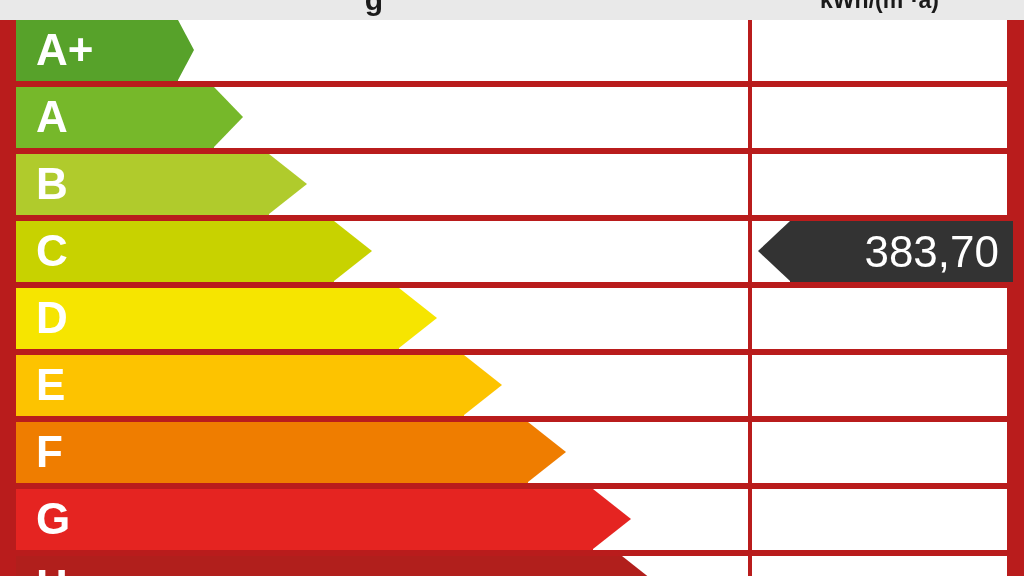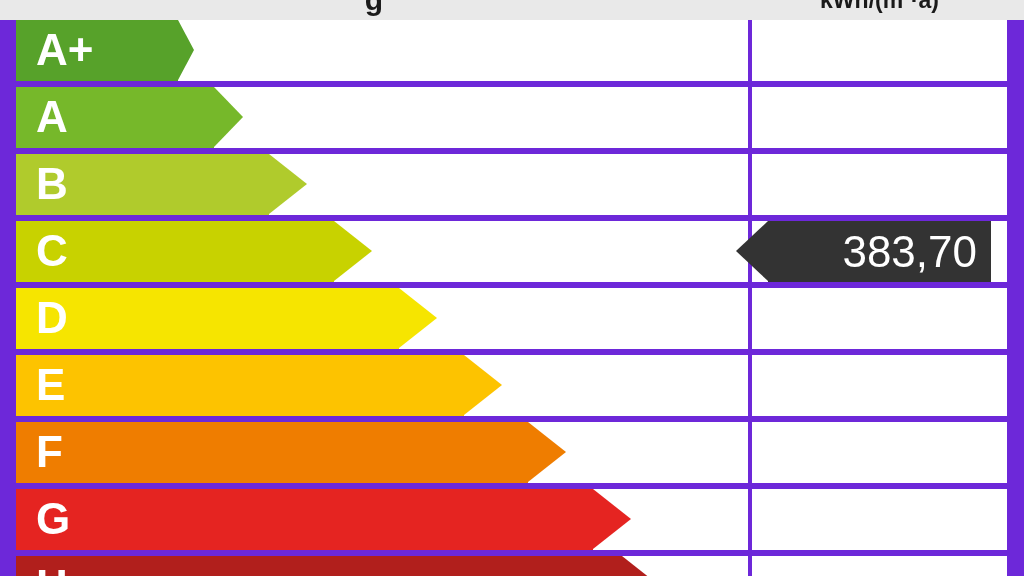--- a/index.html
+++ b/index.html
@@ -13,21 +13,21 @@
     height: 576px;
     overflow: hidden;
     font-family: "Liberation Sans", sans-serif;
     -webkit-font-smoothing: antialiased;
   }
 
   .scale-wrap {
     position: relative;
     width: 1024px;
     height: 576px;
-    background: #6d28d9;
+    background: #b91c1c;
   }
 
   
   .header {
     position: absolute;
     left: 0;
     top: -16px;
     width: 1024px;
     height: 36px;
     background: #e9e9e9;
@@ -204,21 +204,21 @@
         </div>
       </div>
       <div class="row" style="top: 201px;">
         <div class="cell-left"></div>
         <div class="cell-right"></div>
         <div class="band" style="width: 318px;">
           <div class="band-body" style="background: rgb(200, 210, 0);"></div>
           <div class="band-tip" style="left: 318px; border-left: 38px solid rgb(200, 210, 0);"></div>
           <div class="band-label">C</div>
         </div>
-        <div class="value-marker" style="left: 736px; width: 233px;">
+        <div class="value-marker" style="left: 758px; width: 233px;">
           <div class="value-tip"></div>
           <div class="value-body" style="width: 223px;">
             <span class="value-text">383,70</span>
           </div>
         </div>
       </div>
       <div class="row" style="top: 268px;">
         <div class="cell-left"></div>
         <div class="cell-right"></div>
         <div class="band" style="width: 383px;">

